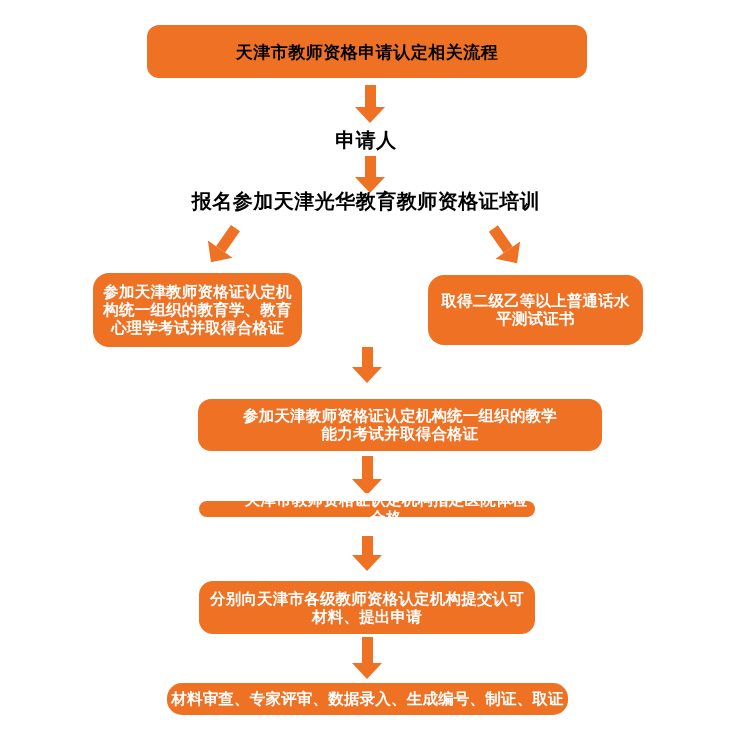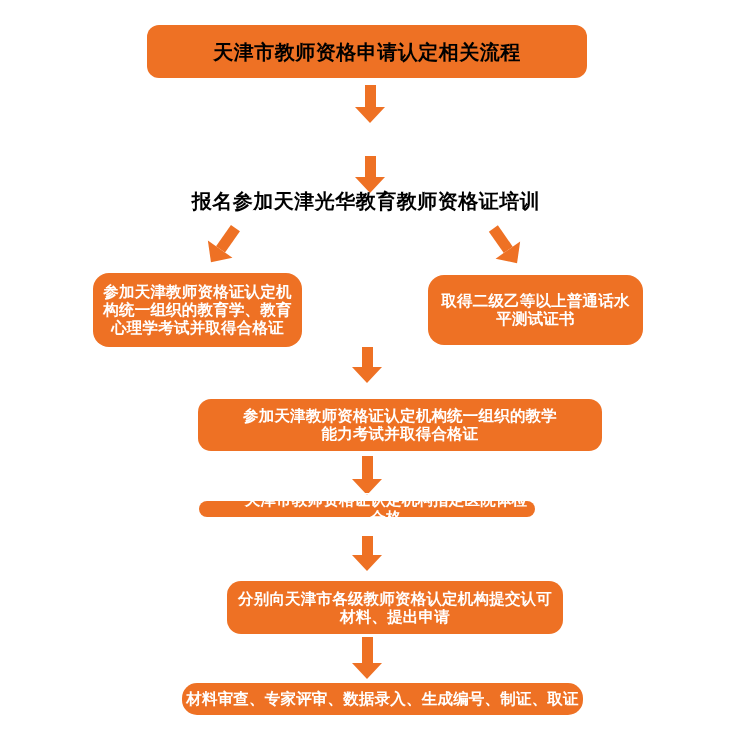--- a/index.html
+++ b/index.html
@@ -22,21 +22,21 @@
     justify-content: center;
     text-align: center;
     font-weight: bold;
     font-size: 15.5px;
     line-height: 18px;
     white-space: pre-line;
     letter-spacing: 0.2px;
   }
   .box.title {
     color: var(--ink);
-    font-size: 20px;
+    font-size: 17px;
     line-height: 24px;
     letter-spacing: 0.5px;
   }
   .label {
     position: absolute;
     left: 0;
     width: 732px;
     text-align: center;
     color: var(--ink);
     font-weight: bold;
@@ -72,36 +72,37 @@
   .pos-training  { top: 189px; }
   .pos-diagL     { left: 208px; top: 224px; height: 42px; transform: rotate(35deg); }
   .pos-diagR     { left: 490px; top: 225px; height: 42px; transform: rotate(-35deg); }
   .pos-pedagogy  { left: 93px;  top: 273px; width: 209px; height: 74px; border-radius: 16px; }
   .pos-mandarin  { left: 428px; top: 275px; width: 215px; height: 70px; border-radius: 16px; }
   .pos-arrow3    { left: 352px; top: 347px; height: 36px; }
   .pos-teaching  { left: 198px; top: 399px; width: 404px; height: 52px; border-radius: 13px; }
   .pos-arrow4    { left: 352px; top: 456px; height: 39px; }
   .pos-medical   { left: 199px; top: 501px; width: 336px; height: 16px; border-radius: 13px; padding-left: 38px; }
   .pos-arrow5    { left: 352px; top: 536px; height: 35px; }
-  .pos-submit    { left: 199px; top: 581px; width: 336px; height: 53px; border-radius: 14px; margin-left: 28px; }
+  .pos-submit    { left: 199px; top: 581px; width: 336px; height: 53px; border-radius: 14px; }
   .pos-arrow6    { left: 352px; top: 637px; height: 42px; }
-  .pos-final     { left: 182px; top: 683px; width: 401px; height: 32px; border-radius: 15px; }
+  .pos-final     { left: 167px; top: 683px; width: 401px; height: 32px; border-radius: 15px; }
 </style>
 </head>
 <body>
 
 <div class="canvas">
 
   <div class="box title pos-title">天津市教师资格申请认定相关流程</div>
 
   <div class="arrow pos-arrow1">
     <div class="shaft"></div>
     <div class="head"></div>
   </div>
 
+  <div class="label pos-applicant">申请人</div>
 
   <div class="arrow pos-arrow2">
     <div class="shaft"></div>
     <div class="head"></div>
   </div>
 
   <div class="label pos-training">报名参加天津光华教育教师资格证培训</div>
 
   <div class="arrow pos-diagL">
     <div class="shaft"></div>

